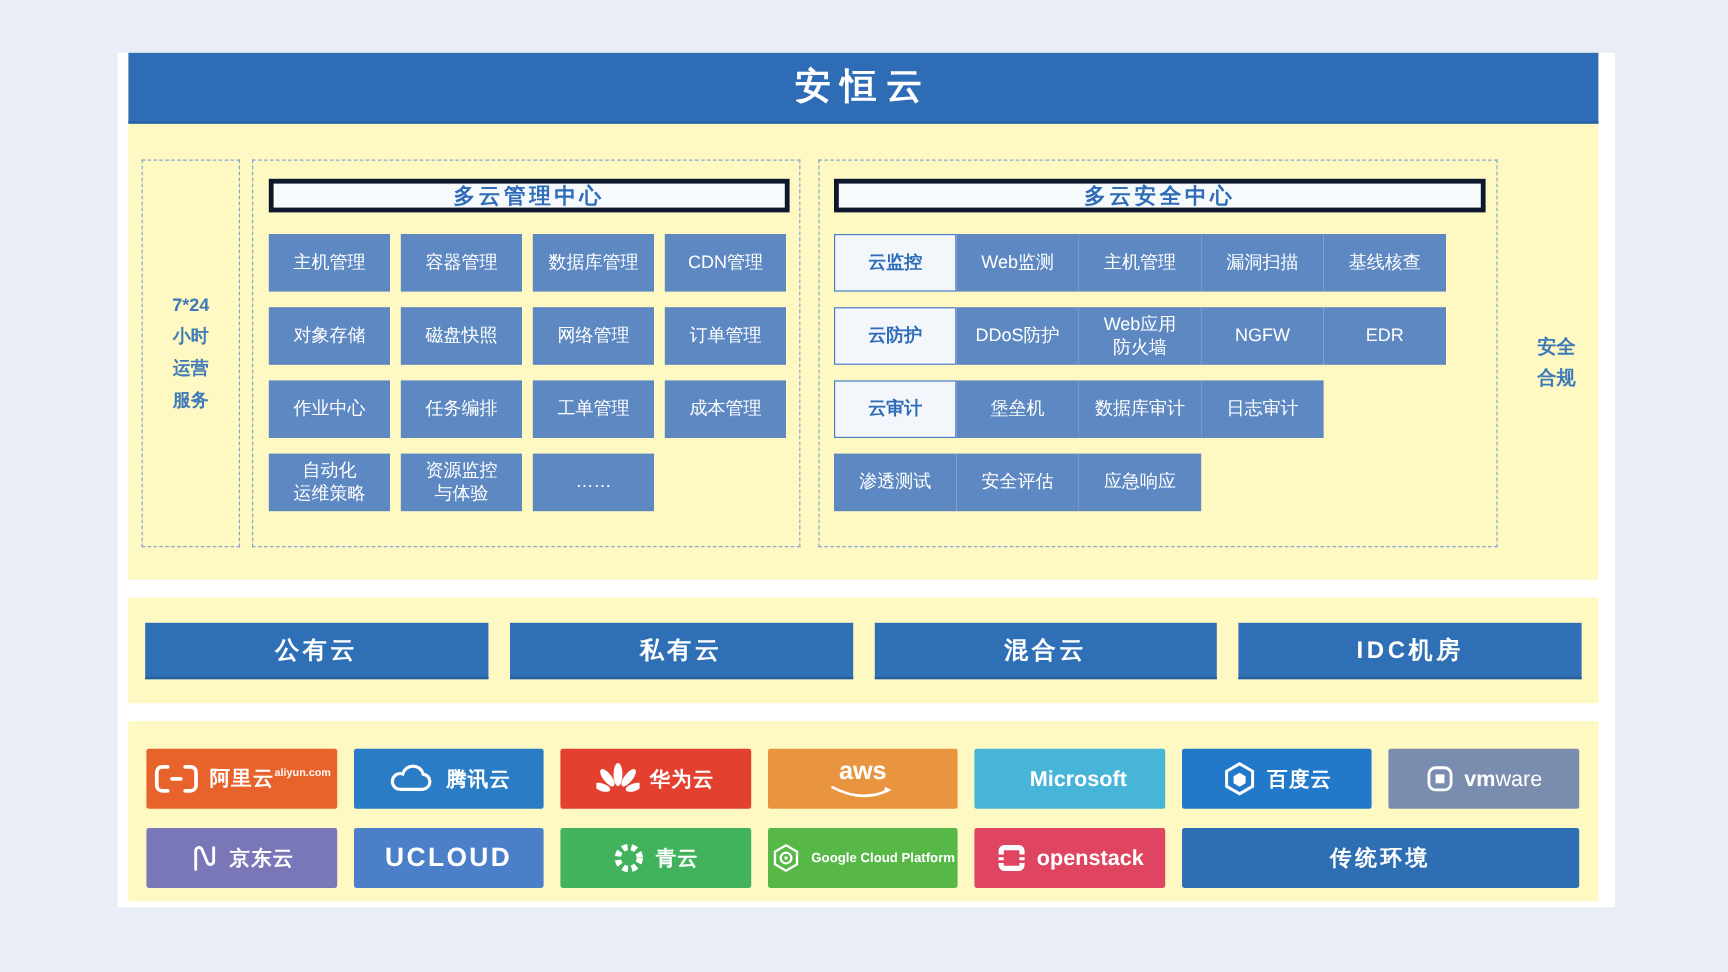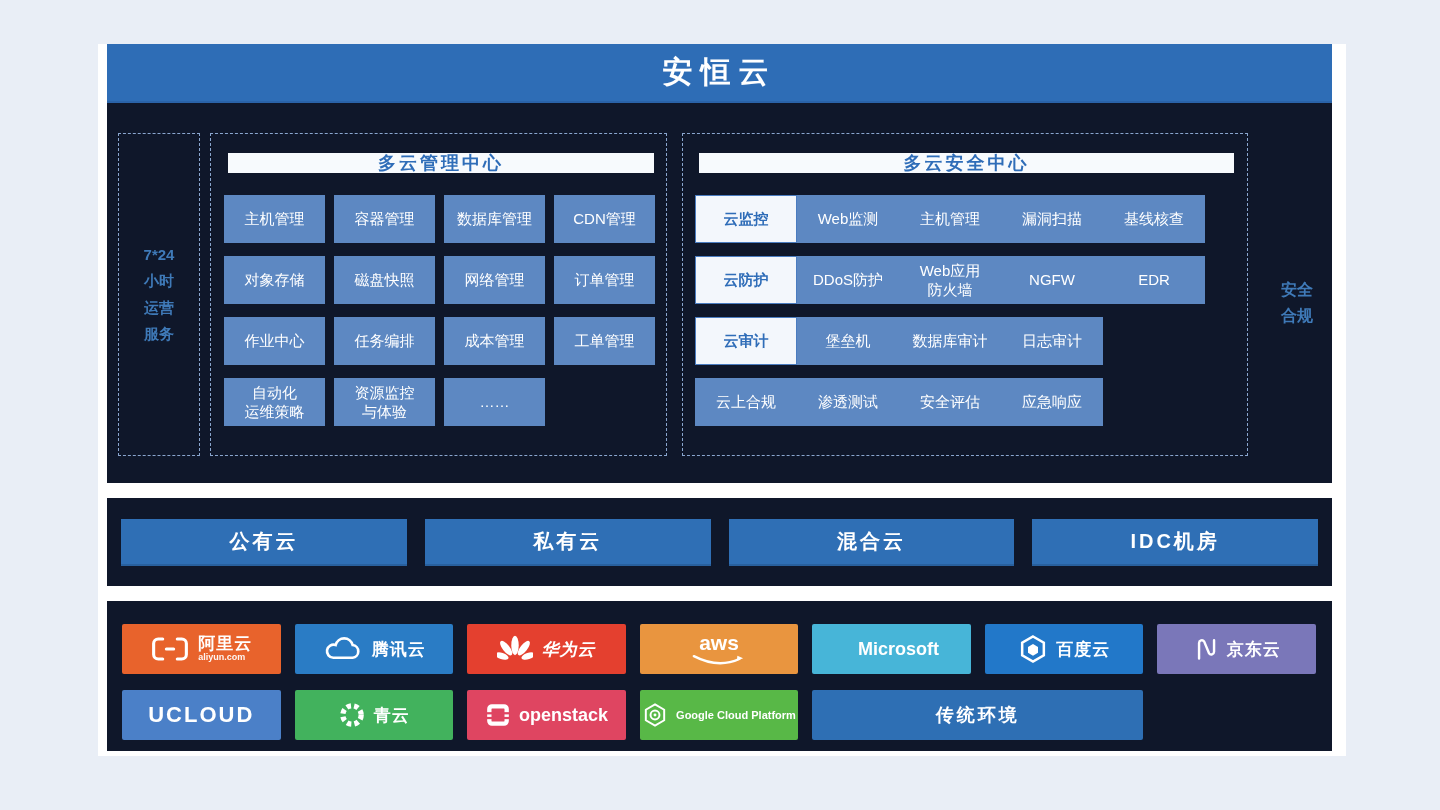--- a/index.html
+++ b/index.html
@@ -5,21 +5,21 @@
   * { margin:0; padding:0; box-sizing:border-box; }
   html,body { width:1440px; height:810px; }
   body {
     font-family:"Liberation Sans","DejaVu Sans",sans-serif;
     background:#e9eef6;
   }
   .stage { position:relative; width:1440px; height:810px; overflow:hidden; }
 
   .card { position:absolute; left:98px; top:44px; width:1248px; height:712px; background:#ffffff; }
 
-  .section { position:absolute; left:9px; width:1225px; background:#0f172a; }
+  .section { position:absolute; left:9px; width:1225px; background:#fef9c3; }
   .section-top { top:0; height:439px; }
   .section-mid { top:454px; height:88px; display:flex; gap:18px; padding:21px 14px 0 14px; }
   .section-bot { top:557px; height:150px; display:grid; grid-template-columns:repeat(7,1fr);
                  column-gap:14px; row-gap:16px; grid-auto-rows:50px; padding:23px 16px 0 15px; }
 
   .header-bar { height:59px; background:#2e6db6; border-bottom:2px solid #2a63a8;
                 color:#fff; font-size:30px; font-weight:bold; letter-spacing:8px;
                 display:flex; align-items:center; justify-content:center; }
 
   .dashed-box { position:absolute; top:89px; height:323px; border:1px dashed #8aa6cf; }
@@ -53,21 +53,21 @@
 
   .cloud-type-btn { flex:1; height:47px; background:#2f6fb5; border-bottom:2px solid #28609e;
                     color:#fff; font-size:20px; font-weight:bold; letter-spacing:3px;
                     display:flex; align-items:center; justify-content:center; }
 
   .vendor { border-radius:2px; color:#fff; display:flex; align-items:center;
             justify-content:center; gap:8px; }
   .vendor.span2 { grid-column:span 2; }
   .v-name { font-size:17px; font-weight:bold; letter-spacing:1px; }
   .v-name.latin { font-weight:600; letter-spacing:0; font-size:18px; }
-  .v-col { display:flex; flex-direction:column; align-items:flex-start; line-height:1.05; }
+  .v-col { display:flex; flex-direction:row; align-items:flex-start; line-height:1.05; }
   .v-sub { font-size:9px; font-weight:bold; font-style:normal; opacity:.95; }
   .vendor.aws-tile { flex-direction:column; gap:0; }
   .aws-word { font-size:21px; font-weight:bold; line-height:1; }
   .ms-grid { display:grid; grid-template-columns:11px 11px; grid-template-rows:11px 11px; gap:2px; }
   .ms-grid i { background:#fff; }
   .vm-light { font-weight:normal; }
   .ucloud-name { font-size:22px; font-weight:bold; letter-spacing:2px; }
   .gcp-name { font-size:11px; font-weight:600; }
   .legacy-name { font-size:18px; font-weight:bold; letter-spacing:3px; }
   .icon { display:flex; align-items:center; justify-content:center; }
@@ -98,22 +98,22 @@
         </div>
         <div class="btn-row">
           <div class="tile">对象存储</div>
           <div class="tile">磁盘快照</div>
           <div class="tile">网络管理</div>
           <div class="tile">订单管理</div>
         </div>
         <div class="btn-row">
           <div class="tile">作业中心</div>
           <div class="tile">任务编排</div>
+          <div class="tile">工单管理</div>
           <div class="tile">成本管理</div>
-          <div class="tile">工单管理</div>
         </div>
         <div class="btn-row">
           <div class="tile">自动化
 运维策略</div>
           <div class="tile">资源监控
 与体验</div>
           <div class="tile">……</div>
         </div>
       </div>
 
@@ -134,21 +134,20 @@
           <div class="tile">NGFW</div>
           <div class="tile">EDR</div>
         </div>
         <div class="btn-row">
           <div class="tile cat">云审计</div>
           <div class="tile">堡垒机</div>
           <div class="tile">数据库审计</div>
           <div class="tile">日志审计</div>
         </div>
         <div class="btn-row">
-          <div class="tile">云上合规</div>
           <div class="tile">渗透测试</div>
           <div class="tile">安全评估</div>
           <div class="tile">应急响应</div>
         </div>
       </div>
 
       <div class="compliance-label">安全
 合规</div>
     </div>
 
@@ -177,21 +176,21 @@
 
       <div class="vendor" style="background: rgb(42, 124, 197);">
         <span class="icon">
           <svg width="42" height="28" viewBox="0 0 48 32">
               <path d="M13 26 a7.5 7.5 0 1 1 2.6 -14.6 A10 10 0 0 1 35 11.5 a7.3 7.3 0 0 1 0 14.5 z" fill="none" stroke="#fff" stroke-width="3"></path>
             </svg>
         </span>
         <span class="v-name">腾讯云</span>
       </div>
 
-      <div class="vendor" style="background: rgb(228, 64, 47); font-style: italic;">
+      <div class="vendor" style="background: rgb(228, 64, 47);">
         <span class="icon">
           <svg width="36" height="30" viewBox="0 0 40 34" fill="#fff">
               <ellipse cx="20" cy="13" rx="4.2" ry="11"></ellipse>
               <ellipse cx="10" cy="16" rx="4" ry="10" transform="rotate(-38 10 16)"></ellipse>
               <ellipse cx="30" cy="16" rx="4" ry="10" transform="rotate(38 30 16)"></ellipse>
               <ellipse cx="5" cy="25" rx="3.6" ry="8" transform="rotate(-72 5 25)"></ellipse>
               <ellipse cx="35" cy="25" rx="3.6" ry="8" transform="rotate(72 35 25)"></ellipse>
             </svg>
         </span>
         <span class="v-name">华为云</span>
@@ -220,20 +219,29 @@
       <div class="vendor" style="background: rgb(34, 120, 201);">
         <span class="icon">
           <svg width="30" height="30" viewBox="0 0 36 36">
               <path d="M18 3 L31 10.5 V25.5 L18 33 L5 25.5 V10.5 Z" fill="none" stroke="#fff" stroke-width="3"></path>
               <path d="M18 12 L24 15.5 V22.5 L18 26 L12 22.5 V15.5 Z" fill="#fff"></path>
             </svg>
         </span>
         <span class="v-name">百度云</span>
       </div>
 
+      <div class="vendor" style="background: rgb(123, 141, 174);">
+        <span class="icon">
+          <svg width="24" height="24" viewBox="0 0 26 26">
+              <rect x="3" y="3" width="20" height="20" rx="6" fill="none" stroke="#fff" stroke-width="2.6"></rect>
+              <rect x="9" y="9" width="8" height="8" fill="#fff"></rect>
+            </svg>
+        </span>
+        <span class="v-name latin"><b>vm</b><span class="vm-light">ware</span></span>
+      </div>
 
       <div class="vendor" style="background: rgb(122, 119, 185);">
         <span class="icon">
           <svg width="26" height="28" viewBox="0 0 30 32">
               <path d="M7 27 V9 a3.2 3.2 0 0 1 5.8 -1.8 L18.5 21 a3.2 3.2 0 0 0 5.8 -1.8 V6" fill="none" stroke="#fff" stroke-width="2.8" stroke-linecap="round" stroke-linejoin="round"></path>
             </svg>
         </span>
         <span class="v-name">京东云</span>
       </div>
 
@@ -241,43 +249,43 @@
         <span class="ucloud-name">UCLOUD</span>
       </div>
 
       <div class="vendor" style="background: rgb(66, 178, 93);">
         <span class="icon">
           <svg width="28" height="28" viewBox="0 0 32 32">
               <circle cx="16" cy="16" r="10.5" fill="none" stroke="#fff" stroke-width="6" stroke-dasharray="5 3.6"></circle>
             </svg>
         </span>
         <span class="v-name">青云</span>
+      </div>
+
+      <div class="vendor" style="background: rgb(88, 184, 71);">
+        <span class="icon">
+          <svg width="26" height="26" viewBox="0 0 32 32">
+              <path d="M16 3 L27.3 9.5 V22.5 L16 29 L4.7 22.5 V9.5 Z" fill="none" stroke="#fff" stroke-width="2.4"></path>
+              <circle cx="16" cy="16" r="5.5" fill="none" stroke="#fff" stroke-width="2.4"></circle>
+              <circle cx="16" cy="16" r="1.8" fill="#fff"></circle>
+            </svg>
+        </span>
+        <span class="gcp-name">Google Cloud Platform</span>
       </div>
 
       <div class="vendor" style="background: rgb(223, 69, 97);">
         <span class="icon">
           <svg width="26" height="26" viewBox="0 0 30 30">
               <rect x="5" y="5" width="20" height="20" rx="3" fill="none" stroke="#fff" stroke-width="5"></rect>
               <line x1="2" y1="13" x2="28" y2="13" stroke="#df4561" stroke-width="2.6"></line>
               <line x1="2" y1="18.5" x2="28" y2="18.5" stroke="#df4561" stroke-width="2.6"></line>
             </svg>
         </span>
         <span class="v-name latin">openstack</span>
       </div>
 
-      <div class="vendor" style="background: rgb(88, 184, 71);">
-        <span class="icon">
-          <svg width="26" height="26" viewBox="0 0 32 32">
-              <path d="M16 3 L27.3 9.5 V22.5 L16 29 L4.7 22.5 V9.5 Z" fill="none" stroke="#fff" stroke-width="2.4"></path>
-              <circle cx="16" cy="16" r="5.5" fill="none" stroke="#fff" stroke-width="2.4"></circle>
-              <circle cx="16" cy="16" r="1.8" fill="#fff"></circle>
-            </svg>
-        </span>
-        <span class="gcp-name">Google Cloud Platform</span>
-      </div>
-
       <div class="vendor span2" style="background: rgb(46, 111, 180);">
         <span class="legacy-name">传统环境</span>
       </div>
 
     </div>
   </div>
 </div>
 
 </body></html>

